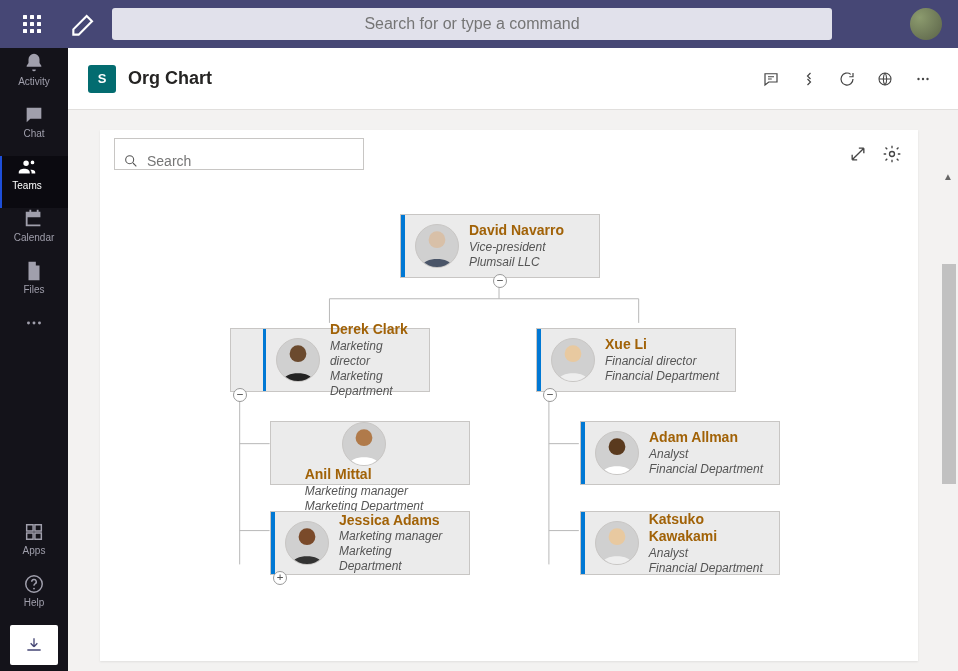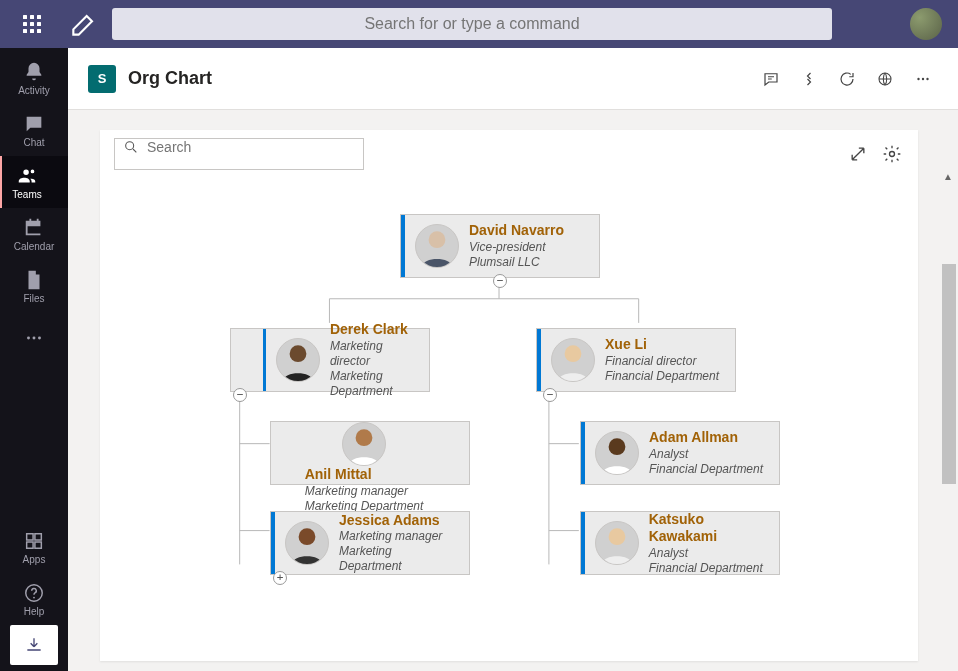--- a/index.html
+++ b/index.html
@@ -45,25 +45,25 @@
     width: 68px;
     background: #14131a;
     display:flex;
     flex-direction:column;
     align-items:center;
     padding-top:4px;
     color:#a09fac;
   }
   .rail-item {
     width:68px; height:52px;
-    display:flex; flex-direction:column; align-items:center; justify-content:center;
+    display:flex; flex-direction:column; align-items:center; justify-content:flex-start;
     gap:2px; cursor:pointer;
     font-size:10px;
   }
-  .rail-item.active { background:#0b0a10; color:#fff; border-left:2px solid #fca5a5; padding-right:16px;}
+  .rail-item.active { background:#0b0a10; color:#fff; border-left:2px solid #1d4ed8; padding-right:16px;}
   .rail-item svg { width:22px; height:22px; }
   .rail-spacer { flex:1; }
   .rail-bottom-box {
     width:48px; height:40px; background:#fff; border-radius:2px;
     display:flex; align-items:center; justify-content:center; margin-bottom:6px;
     color:#464775;
   }
 
   
   .main { flex:1; display:flex; flex-direction:column; background:#f3f2f1; }
@@ -95,21 +95,21 @@
   
   .canvas-card {
     position:absolute; left:32px; top:20px; right:40px; bottom:10px;
     background:#fff;
     box-shadow: 0 1px 2px rgba(0,0,0,0.08);
   }
   .canvas-toolbar {
     height:48px; display:flex; align-items:center; padding:0 14px; gap:10px;
   }
   .org-search {
-    display:flex; align-items:flex-start; gap:8px;
+    display:flex; align-items:flex-end; gap:8px;
     border:1px solid #c8c6c4; height:32px; padding:0 8px; width:250px;
     color:#555;
   }
   .org-search input { border:none; outline:none; font-size:14px; flex:1; background:transparent; }
   .canvas-tools-right { margin-left:auto; display:flex; gap:10px; color:#444;}
   .canvas-tools-right .tool { width:24px; height:24px; display:flex; align-items:center; justify-content:center; cursor:pointer;}
   .canvas-tools-right svg { width:20px; height:20px; }
 
   
   .org-area { position:relative; height: calc(100% - 48px); }

